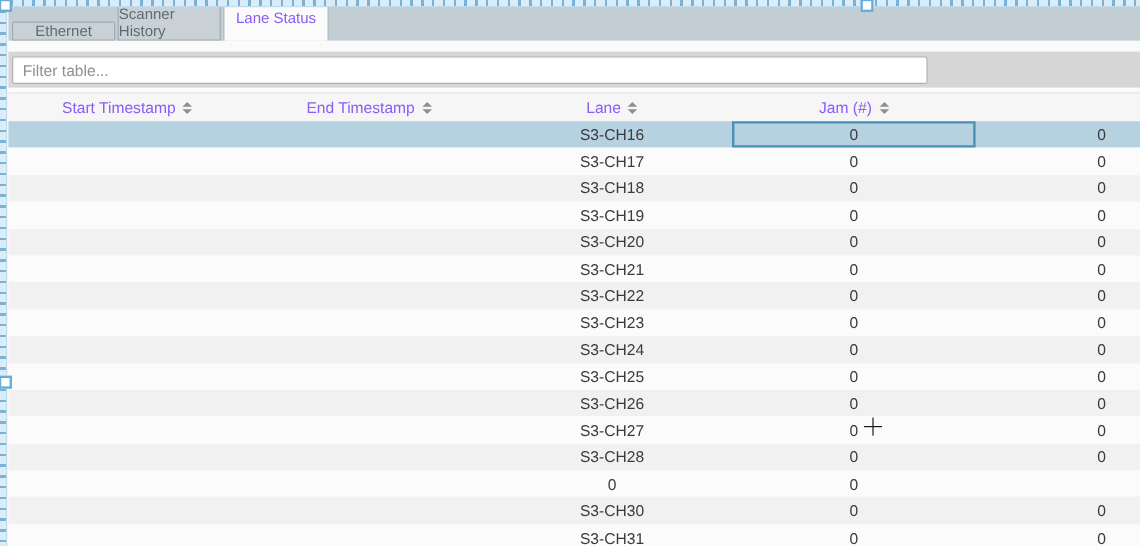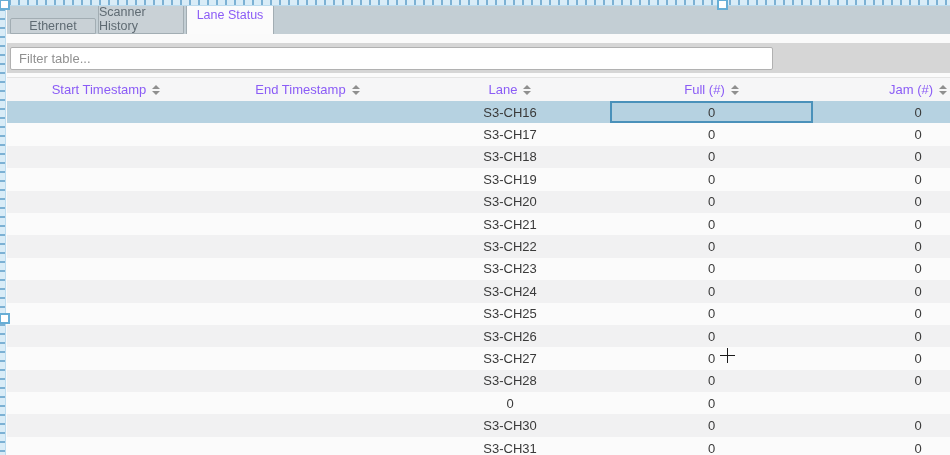--- a/index.html
+++ b/index.html
@@ -127,27 +127,20 @@
           </span>
       </div>
       <div class="th">
         <span>Lane</span>
         <span class="sort">
             <i class="up"></i>
             <i class="down"></i>
           </span>
       </div>
       <div class="th">
-        <span>Full (#)</span>
-        <span class="sort">
-            <i class="up"></i>
-            <i class="down"></i>
-          </span>
-      </div>
-      <div class="th">
         <span>Jam (#)</span>
         <span class="sort">
             <i class="up"></i>
             <i class="down"></i>
           </span>
       </div>
     </div>
 
     <div class="tbody">
         <div class="trow sel">

